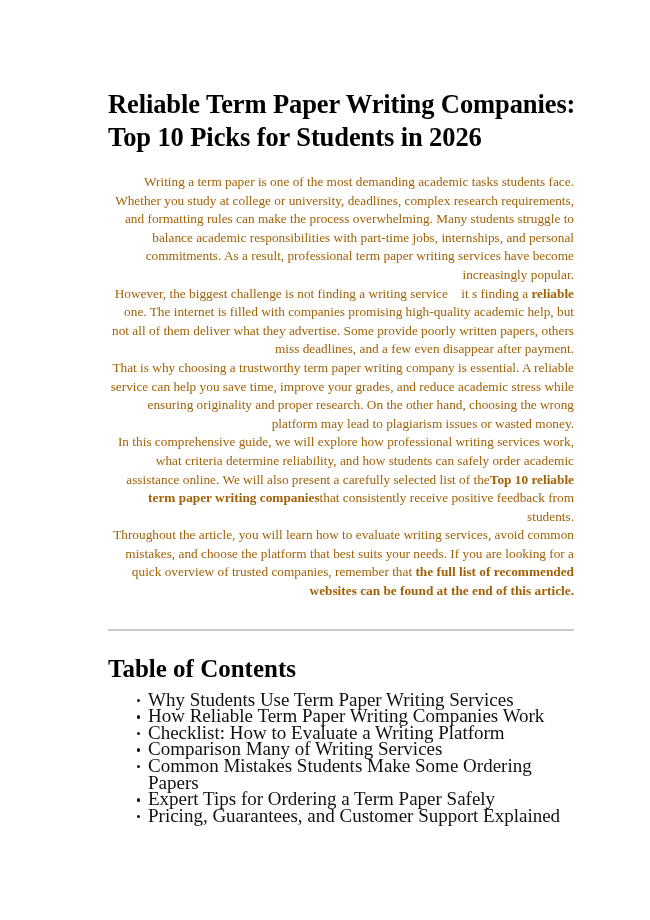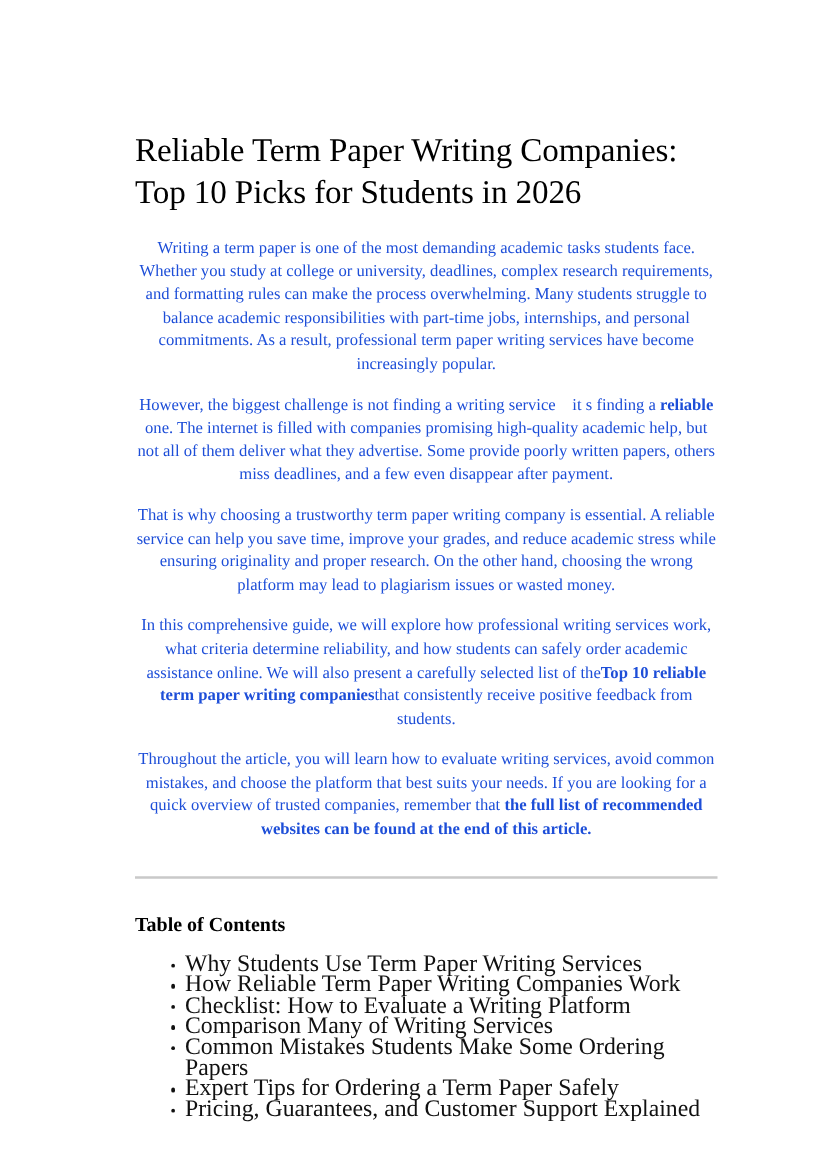--- a/index.html
+++ b/index.html
@@ -26,37 +26,36 @@
     position: absolute;
     left: 108px;
     top: 88px;
     width: 466px;
   }
 
   
   .doc-title {
     font-size: 26.5px;
     line-height: 33px;
-    font-weight: normal;
+    font-weight: bold;
     letter-spacing: -0.1px;
-    margin: 16px 0 0 0;
+    margin: 0 0 0 0;
     width: 470px;
     color: #000;
   }
 
   
   .para {
     font-size: 13.3px;
     line-height: 18.6px;
     margin: 0;
-    text-align: center;
-    color: #1d4ed8;
+    text-align: right;
+    color: #a16207;
   }
   .para + .para {
-    margin-top: 14px;
   }
   .para-block {
     margin-top: 19px;
   }
   .para b {
     font-weight: bold;
   }
   
   .missing-glyph {
     display: inline-block;
@@ -67,21 +66,21 @@
   .divider {
     border: 0;
     height: 2px;
     background: #c9c9c9;
     margin: 28px 0 0 0;
     width: 466px;
   }
 
   
   .toc-heading {
-    font-size: 16px;
+    font-size: 25px;
     line-height: 24px;
     font-weight: bold;
     margin: 26px 0 0 0;
     color: #000;
   }
   .toc-list {
     list-style: none;
     margin: 11px 0 0 0;
     padding: 0 0 0 29px;
   }

